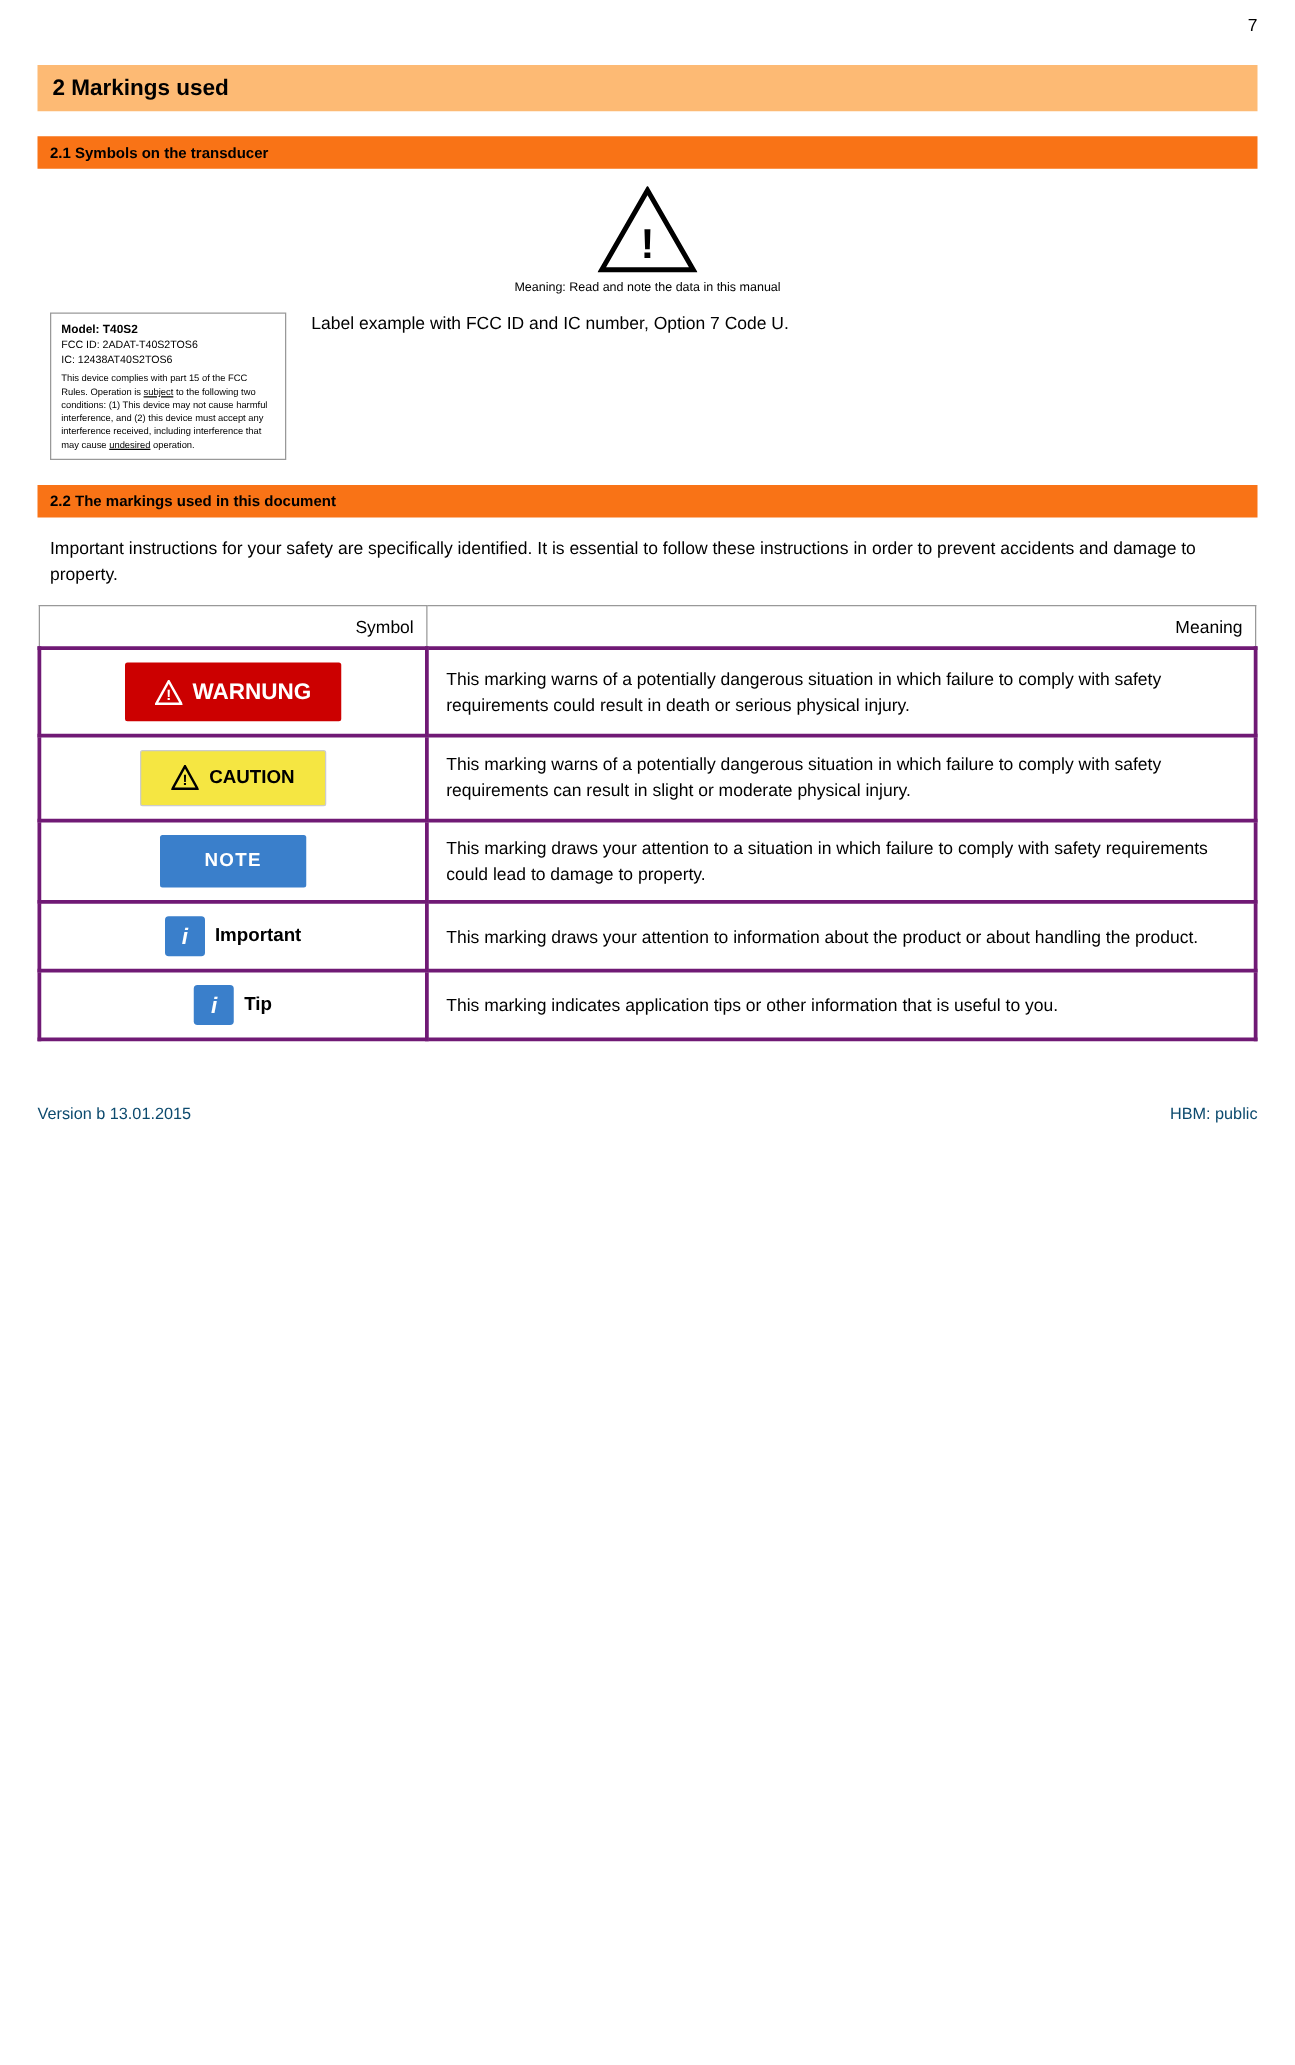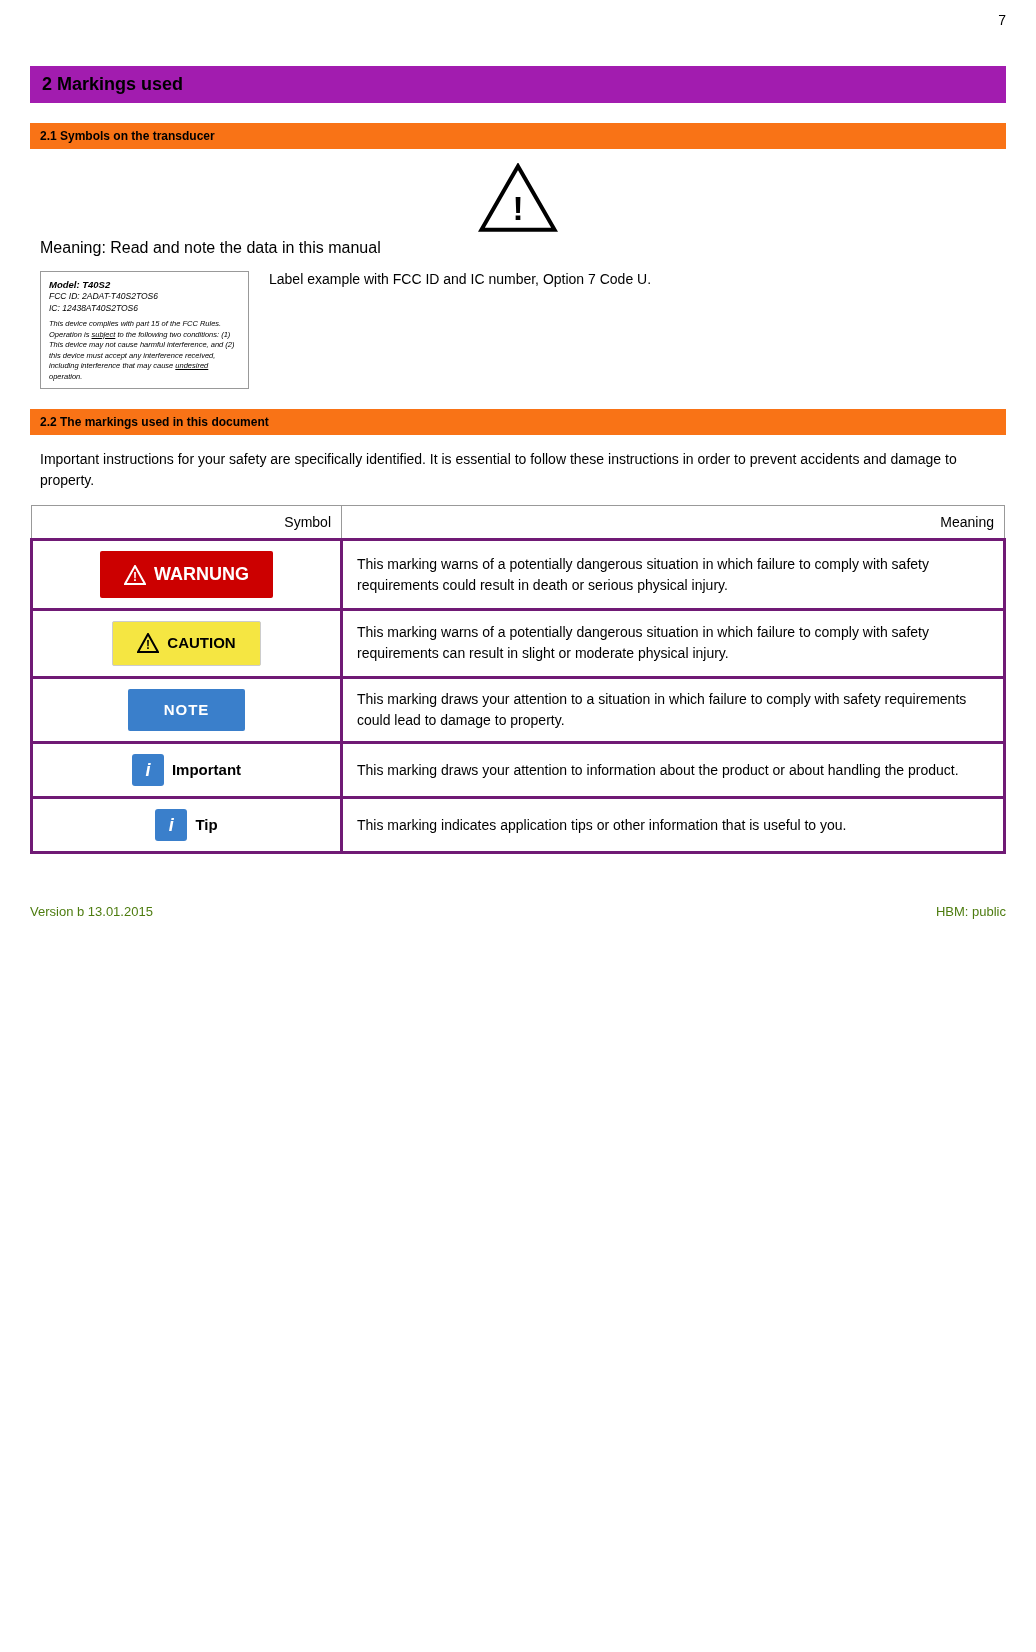--- a/index.html
+++ b/index.html
@@ -15,25 +15,25 @@
     }
 
     .page-number {
       position: absolute;
       top: 12px;
       right: 30px;
       font-size: 14px;
     }
 
     .section-heading {
-      background: #a21caf;
+      background: #fdba74;
       padding: 8px 12px;
       font-size: 18px;
       font-weight: bold;
-      margin-top: 46px;
+      margin-top: 32px;
       margin-bottom: 16px;
     }
 
     .subsection-heading {
       background: #f97316;
       padding: 6px 10px;
       font-size: 12px;
       font-weight: bold;
       margin-top: 20px;
       margin-bottom: 14px;
@@ -41,40 +41,40 @@
 
     .warning-triangle {
       display: block;
       margin: 10px auto 8px 40px;
       width: 80px;
       height: 70px;
     }
 
     .meaning-text {
       margin: 6px 10px 14px 10px;
-      font-size: 16px;
+      font-size: 10px;
+      text-align: center;
     }
 
     .label-example-container {
       display: flex;
       flex-direction: row;
       align-items: flex-start;
       margin: 10px 10px 20px 10px;
       gap: 20px;
     }
 
     .label-image-box {
       border: 1px solid #999;
       padding: 6px 8px;
-      width: 209px;
+      width: 189px;
       min-height: 100px;
       font-size: 9px;
       line-height: 1.4;
       flex-shrink: 0;
-      font-style: italic;
     }
 
     .label-image-box .model-line { font-weight: bold; font-size: 9.5px; }
     .label-image-box .fcc-line { font-size: 8.5px; }
     .label-image-box .body-text { font-size: 7.5px; margin-top: 4px; }
     .label-image-box .underline-text { text-decoration: underline; }
 
     .label-description {
       flex: 1;
     }
@@ -194,21 +194,21 @@
     .triangle-svg {
       display: block;
       margin: 0 auto;
     }
 
     .footer {
       display: flex;
       justify-content: space-between;
       margin-top: 40px;
       font-size: 13px;
-      color: #4d7c0f;
+      color: #0c4a6e;
       border-top: none;
       padding-top: 10px;
       align-items: center;
     }
   </style>
 </head>
 <body>
 
 <div class="page-number">7</div>
 

